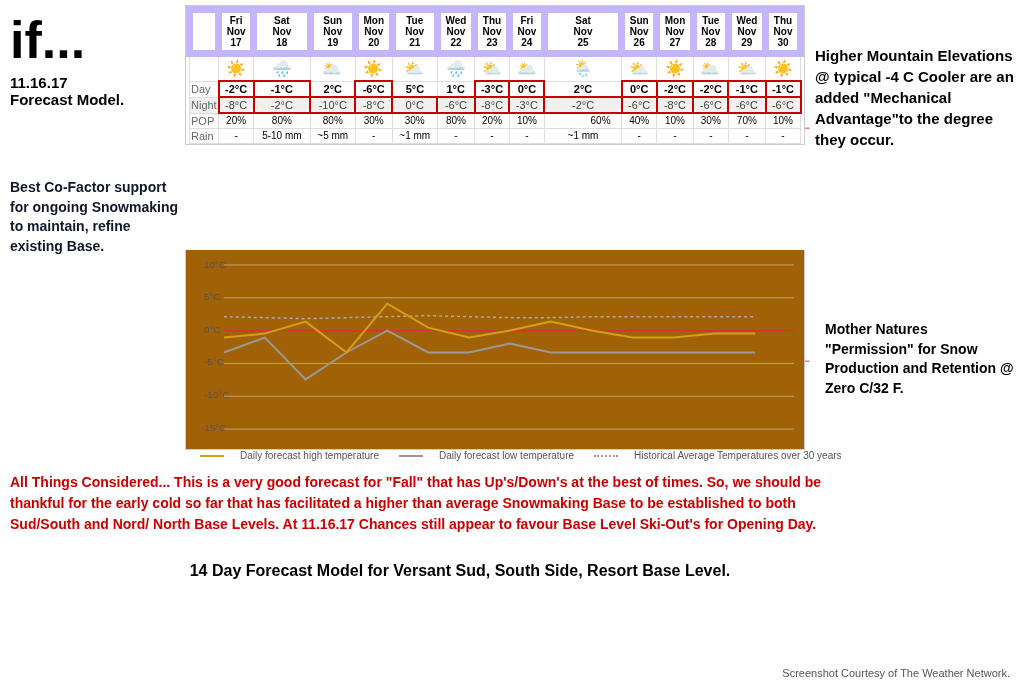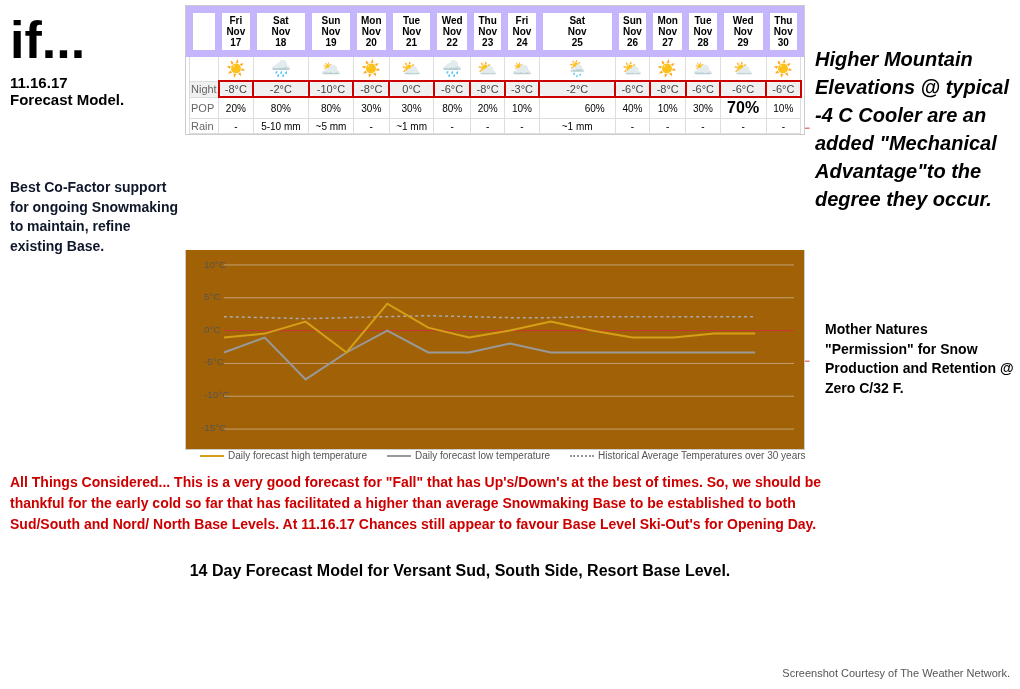--- a/index.html
+++ b/index.html
@@ -46,25 +46,24 @@
       font-size: 14px;
       font-weight: bold;
       color: #0f172a;
       line-height: 1.4;
     }
     .right-note-top {
       position: absolute;
       right: 5px;
       top: 45px;
       width: 200px;
-      font-size: 20px;
+      font-size: 15px;
       font-weight: bold;
       color: #000;
       line-height: 1.4;
-      font-style: italic;
     }
     .right-note-bottom {
       position: absolute;
       right: 5px;
       top: 320px;
       width: 190px;
       font-size: 14px;
       font-weight: bold;
       color: #000;
       line-height: 1.4;
@@ -133,21 +132,21 @@
       left: 200px;
       top: 450px;
       font-size: 10px;
       color: #555;
       display: flex;
       gap: 20px;
     }
     .legend-item {
       display: flex;
       align-items: center;
-      gap: 4px;
+      gap: 16px;
     }
     .legend-line-yellow {
       width: 24px;
       height: 2px;
       background: #d4a017;
     }
     .legend-line-gray {
       width: 24px;
       height: 2px;
       background: #999;
@@ -257,20 +256,37 @@
             <td style="font-size: 16px; padding: 2px 0px;">🌧️</td>
             <td style="font-size: 16px; padding: 2px 0px;">⛅</td>
             <td style="font-size: 16px; padding: 2px 0px;">🌥️</td>
             <td style="font-size: 16px; padding: 2px 0px;">🌦️</td>
             <td style="font-size: 16px; padding: 2px 0px;">⛅</td>
             <td style="font-size: 16px; padding: 2px 0px;">☀️</td>
             <td style="font-size: 16px; padding: 2px 0px;">🌥️</td>
             <td style="font-size: 16px; padding: 2px 0px;">⛅</td>
             <td style="font-size: 16px; padding: 2px 0px;">☀️</td>
           </tr>
+        <tr id="day-temp-row" class="day-row">
+          <td class="row-label">Day</td>
+        <td class="day-temp" style="border: 2px solid rgb(204, 0, 0); border-radius: 10px; font-weight: bold;">-2°C</td>
+            <td class="day-temp" style="border: 2px solid rgb(204, 0, 0); border-radius: 10px; font-weight: bold;">-1°C</td>
+            <td class="day-temp">2°C</td>
+            <td class="day-temp" style="border: 2px solid rgb(204, 0, 0); border-radius: 10px; font-weight: bold;">-6°C</td>
+            <td class="day-temp">5°C</td>
+            <td class="day-temp">1°C</td>
+            <td class="day-temp" style="border: 2px solid rgb(204, 0, 0); border-radius: 10px; font-weight: bold;">-3°C</td>
+            <td class="day-temp" style="border: 2px solid rgb(204, 0, 0); border-radius: 10px; font-weight: bold;">0°C</td>
+            <td class="day-temp">2°C</td>
+            <td class="day-temp" style="border: 2px solid rgb(204, 0, 0); border-radius: 10px; font-weight: bold;">0°C</td>
+            <td class="day-temp" style="border: 2px solid rgb(204, 0, 0); border-radius: 10px; font-weight: bold;">-2°C</td>
+            <td class="day-temp" style="border: 2px solid rgb(204, 0, 0); border-radius: 10px; font-weight: bold;">-2°C</td>
+            <td class="day-temp" style="border: 2px solid rgb(204, 0, 0); border-radius: 10px; font-weight: bold;">-1°C</td>
+            <td class="day-temp" style="border: 2px solid rgb(204, 0, 0); border-radius: 10px; font-weight: bold;">-1°C</td>
+          </tr>
         <tr id="night-temp-row" class="night-row">
           <td class="row-label">Night</td>
         <td class="night-temp" style="border: 2px solid rgb(204, 0, 0); border-radius: 10px;">-8°C</td>
             <td class="night-temp" style="border: 2px solid rgb(204, 0, 0); border-radius: 10px;">-2°C</td>
             <td class="night-temp" style="border: 2px solid rgb(204, 0, 0); border-radius: 10px;">-10°C</td>
             <td class="night-temp" style="border: 2px solid rgb(204, 0, 0); border-radius: 10px;">-8°C</td>
             <td class="night-temp" style="border: 2px solid rgb(204, 0, 0); border-radius: 10px;">0°C</td>
             <td class="night-temp" style="border: 2px solid rgb(204, 0, 0); border-radius: 10px;">-6°C</td>
             <td class="night-temp" style="border: 2px solid rgb(204, 0, 0); border-radius: 10px;">-8°C</td>
             <td class="night-temp" style="border: 2px solid rgb(204, 0, 0); border-radius: 10px;">-3°C</td>
@@ -288,21 +304,21 @@
             <td style="font-size: 10px;">80%</td>
             <td style="font-size: 10px;">30%</td>
             <td style="font-size: 10px;">30%</td>
             <td style="font-size: 10px;">80%</td>
             <td style="font-size: 10px;">20%</td>
             <td style="font-size: 10px;">10%</td>
             <td style="font-size: 10px; padding-left: 36px;">60%</td>
             <td style="font-size: 10px;">40%</td>
             <td style="font-size: 10px;">10%</td>
             <td style="font-size: 10px;">30%</td>
-            <td style="font-size: 16px; font-weight: bold;">70%</td>
+            <td style="font-size: 10px;">70%</td>
             <td style="font-size: 10px;">10%</td>
           </tr>
         <tr id="rain-row" class="rain-row">
           <td class="row-label">Rain</td>
         <td style="font-size: 10px;">-</td>
             <td style="font-size: 10px;">5-10 mm</td>
             <td style="font-size: 10px;">~5 mm</td>
             <td style="font-size: 10px;">-</td>
             <td style="font-size: 10px;">~1 mm</td>
             <td style="font-size: 10px;">-</td>

